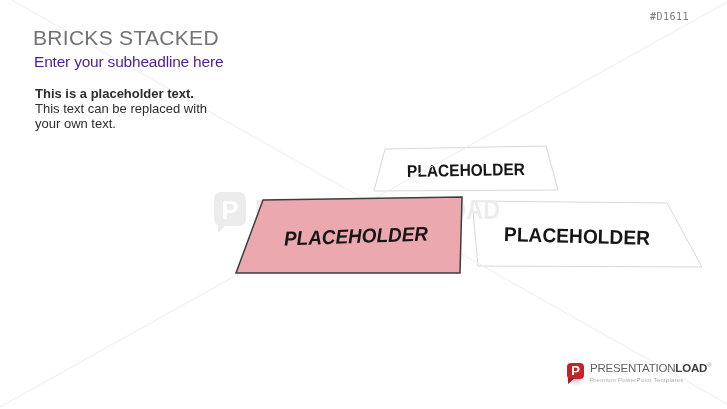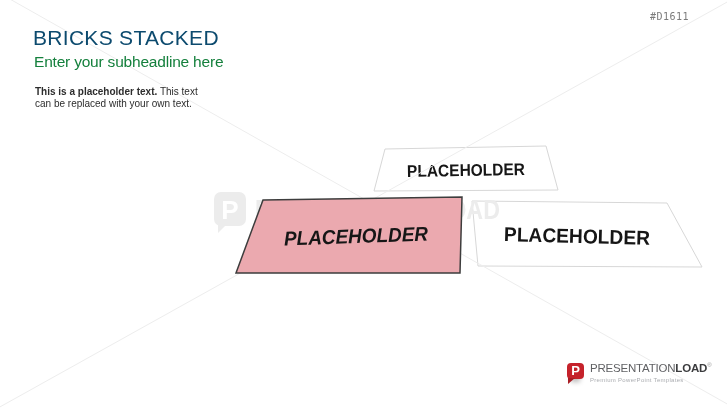--- a/index.html
+++ b/index.html
@@ -26,38 +26,38 @@
     font-size: 10px;
     letter-spacing: 0.5px;
     color: #7b7b7b;
   }
   .title {
     position: absolute;
     left: 33px;
     top: 26px;
     font-size: 21px;
     letter-spacing: 0.3px;
-    color: #0c4a6e;
+    color: #737373;
     white-space: nowrap;
   }
   .subheadline {
     position: absolute;
     left: 34px;
     top: 53px;
     font-size: 15.5px;
     letter-spacing: -0.2px;
-    color: #15803d;
+    color: #4c1d95;
     white-space: nowrap;
   }
   .body-text {
     position: absolute;
     left: 35px;
     top: 86px;
     width: 172px;
-    font-size: 10px;
+    font-size: 13px;
     line-height: 1.17;
     color: #2d2d2d;
   }
   .body-text p { margin: 0 0 8px 0; }
   .body-text .lead { font-weight: bold; }
   .brick-label-font { font-family: "Liberation Sans", sans-serif; }
   .logo {
     position: absolute;
     left: 567px;
     top: 363px;

